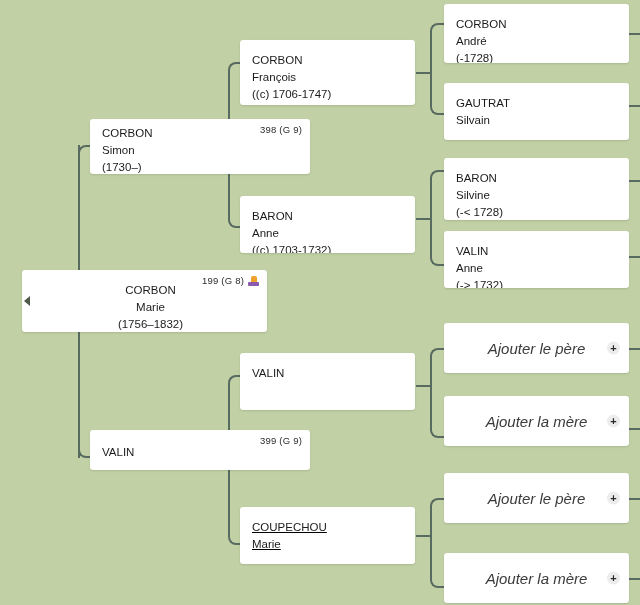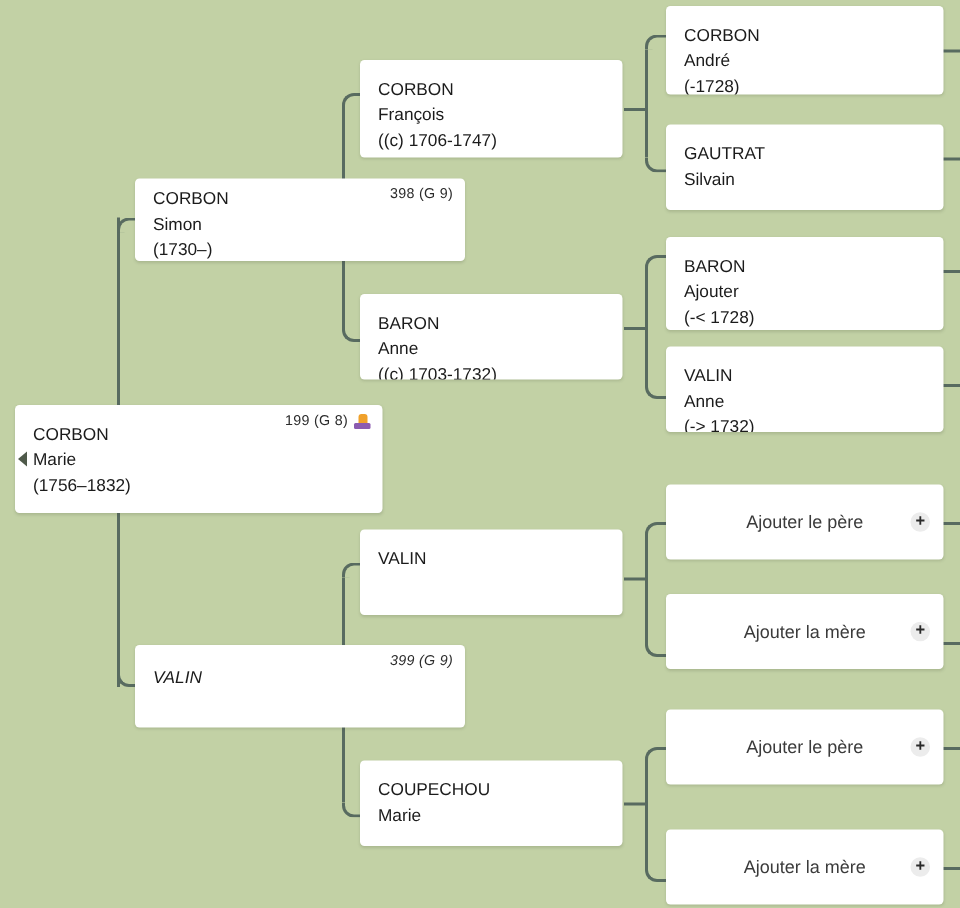--- a/index.html
+++ b/index.html
@@ -90,22 +90,23 @@
     position: absolute;
     background: #ffffff;
     border-radius: 3px;
     z-index: 2;
     box-shadow: 0 1px 2px rgba(60,70,50,0.18);
     display: flex;
     align-items: center;
     justify-content: center;
   }
   .add-label {
-    font-size: 12px;
+    font-size: 15px;
     color: #3b3b3b;
+    font-style: italic;
   }
   .add-plus {
     position: absolute;
     right: 9px; top: 50%;
     transform: translateY(-50%);
     width: 13px; height: 13px;
     border-radius: 50%;
     background: #ececec;
     color: #2a2a2a;
     font-size: 11px;
@@ -155,21 +156,21 @@
 
   <div class="conn" style="left:628px; top:33px; width:12px; height:1px; border-top-width:2px;"></div>
   <div class="conn" style="left:628px; top:105px; width:12px; height:1px; border-top-width:2px;"></div>
   <div class="conn" style="left:628px; top:180px; width:12px; height:1px; border-top-width:2px;"></div>
   <div class="conn" style="left:628px; top:256px; width:12px; height:1px; border-top-width:2px;"></div>
   <div class="conn" style="left:628px; top:348px; width:12px; height:1px; border-top-width:2px;"></div>
   <div class="conn" style="left:628px; top:428px; width:12px; height:1px; border-top-width:2px;"></div>
   <div class="conn" style="left:628px; top:498px; width:12px; height:1px; border-top-width:2px;"></div>
   <div class="conn" style="left:628px; top:578px; width:12px; height:1px; border-top-width:2px;"></div>
 
-  <div class="card" style="left:10px; top:270px; width:245px; height:72px;">
+  <div class="card" style="left:22px; top:270px; width:245px; height:62px;text-align:center;">
     <div class="nav-arrow"></div>
     <div class="badge">
       <span>199 (G 8)</span>
       <span class="badge-icon">
           <i class="head"></i>
           <i class="base"></i>
         </span>
     </div>
     <div class="card-body">
       <span class="surname">CORBON</span>
@@ -183,21 +184,21 @@
       <span>398 (G 9)</span>
     </div>
     <div class="card-body" style="padding-top:6px;">
       <span class="surname">CORBON</span>
       <span class="given">Simon</span>
       <span class="dates">(1730–)</span>
 
     </div>
   </div>
 
-  <div class="card" style="left:90px; top:430px; width:220px; height:55px;font-style:italic;">
+  <div class="card" style="left:90px; top:430px; width:220px; height:40px;">
     <div class="badge">
       <span>399 (G 9)</span>
     </div>
     <div class="card-body" style="padding-top:14px;">
       <span class="surname">VALIN</span>
     </div>
   </div>
 
   <div class="card" style="left:240px; top:40px; width:175px; height:65px;">
     <div class="card-body">
@@ -214,21 +215,21 @@
       <span class="dates">((c) 1703-1732)</span>
     </div>
   </div>
 
   <div class="card" style="left:240px; top:353px; width:175px; height:57px;">
     <div class="card-body">
       <span class="surname">VALIN</span>
     </div>
   </div>
 
-  <div class="card" style="left:240px; top:507px; width:175px; height:57px;">
+  <div class="card" style="left:240px; top:507px; width:175px; height:57px;text-decoration:underline;">
     <div class="card-body">
       <span class="surname">COUPECHOU</span>
       <span class="given">Marie</span>
     </div>
   </div>
 
   <div class="card" style="left:444px; top:4px; width:185px; height:59px;">
     <div class="card-body">
       <span class="surname">CORBON</span>
       <span class="given">André</span>
@@ -239,21 +240,21 @@
   <div class="card" style="left:444px; top:83px; width:185px; height:57px;">
     <div class="card-body">
       <span class="surname">GAUTRAT</span>
       <span class="given">Silvain</span>
     </div>
   </div>
 
   <div class="card" style="left:444px; top:158px; width:185px; height:62px;">
     <div class="card-body">
       <span class="surname">BARON</span>
-      <span class="given">Ajouter</span>
+      <span class="given">Silvine</span>
       <span class="dates">(-&lt; 1728)</span>
 
     </div>
   </div>
 
   <div class="card" style="left:444px; top:231px; width:185px; height:57px;">
     <div class="card-body">
       <span class="surname">VALIN</span>
       <span class="given">Anne</span>
       <span class="dates">(-&gt; 1732)</span>

